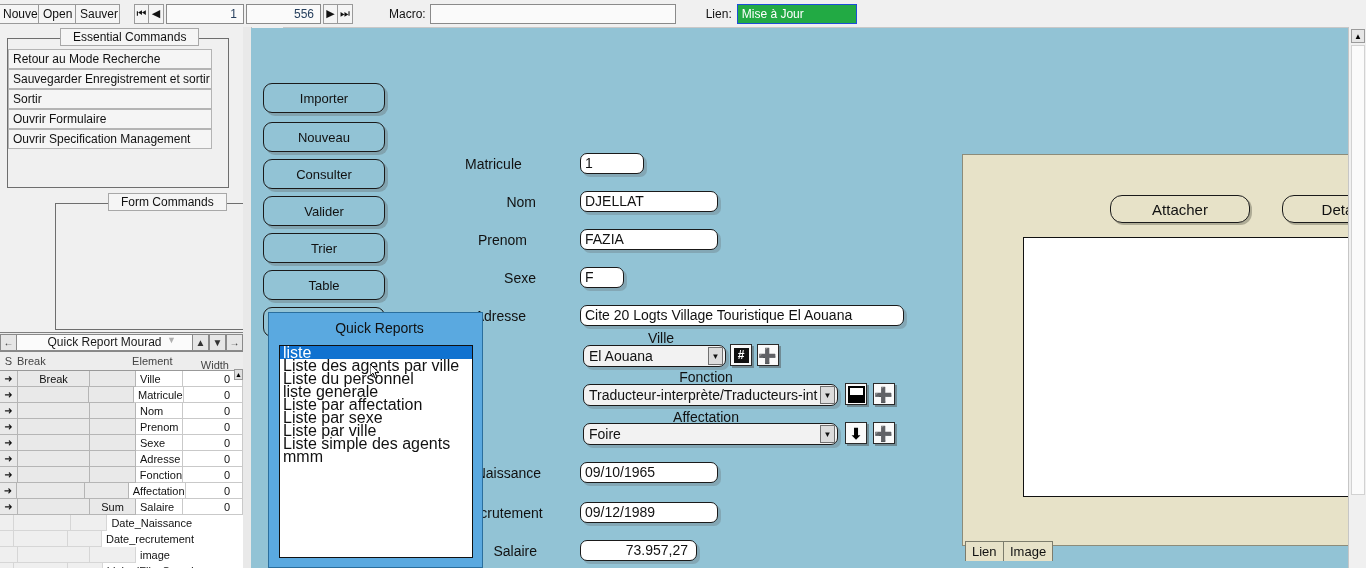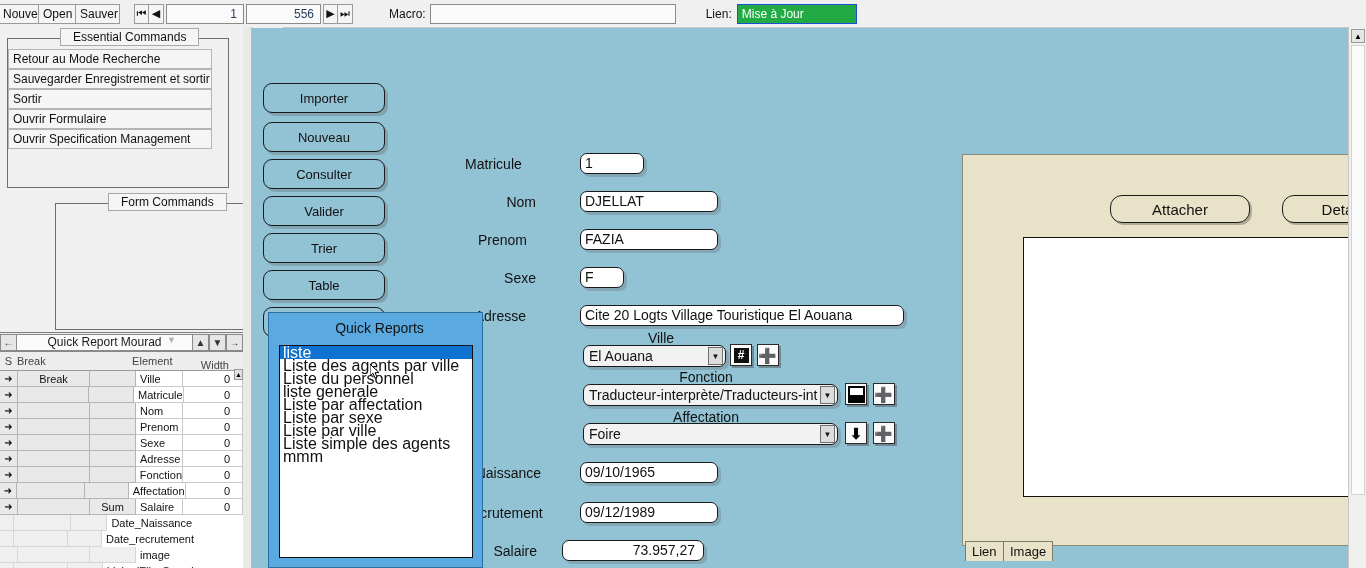--- a/index.html
+++ b/index.html
@@ -509,21 +509,21 @@
     <span class="glyph">➕</span>
   </div>
 
   <div class="f-label" style="left:190px;top:437px;width:100px">Date Naissance</div>
   <div class="f-input" style="left:329px;top:434px;width:138px">09/10/1965</div>
 
   <div class="f-label" style="left:178px;top:477px;width:112px">Date Recrutement</div>
   <div class="f-input" style="left:329px;top:474px;width:138px">09/12/1989</div>
 
   <div class="f-label" style="left:228px;top:515px;width:58px">Salaire</div>
-  <div class="f-input num" style="left:311px;top:512px;width:142px">73.957,27</div>
+  <div class="f-input num" style="left:329px;top:512px;width:117px">73.957,27</div>
 </div>
 
 <div id="right-panel">
   <div class="att-btn" id="btn-attacher">Attacher</div>
   <div class="att-btn" id="btn-detacher">Detacher</div>
   <div id="image-area"></div>
 </div>
 <div class="tab" id="tab-lien">Lien</div>
 <div class="tab" id="tab-image">Image</div>
 

